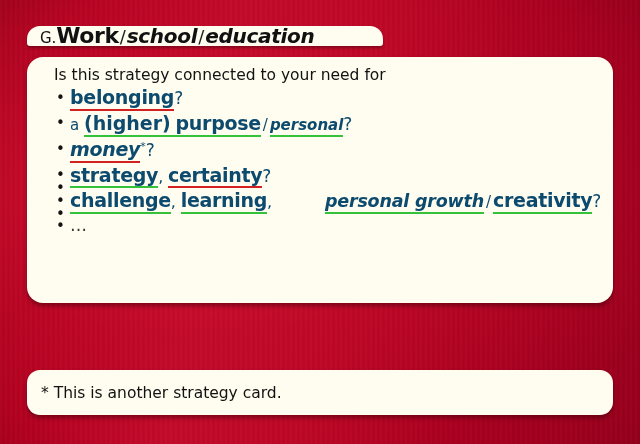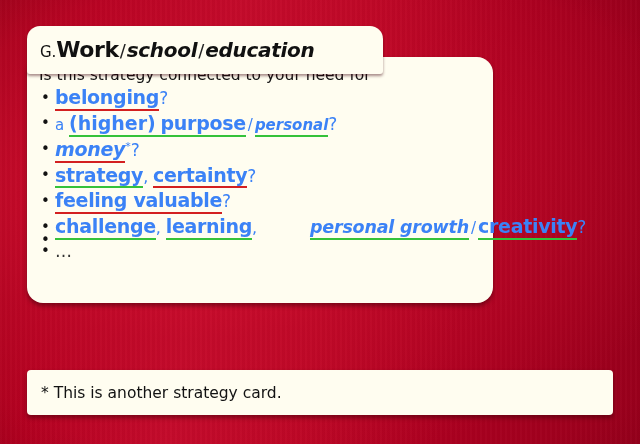--- a/index.html
+++ b/index.html
@@ -37,21 +37,21 @@
         rgba(0,0,0,0.018) 5px),
       radial-gradient(130% 110% at 50% 50%, rgba(0,0,0,0) 52%, rgba(70,0,12,0.42) 100%);
   }
 
   
   .tab {
     position: absolute;
     left: 27px;
     top: 26px;
     width: 356px;
-    height: 48px;
+    height: 20px;
     background: #fffdf0;
     border-radius: 13px 13px 3px 3px;
     box-shadow: 0 2px 3px rgba(60,0,10,0.45);
     z-index: 3;
     display: flex;
     align-items: center;
     box-sizing: border-box;
     padding-left: 13px;
   }
   .tab-text {
@@ -80,28 +80,28 @@
     font-weight: 700;
     font-style: italic;
     letter-spacing: -0.3px;
   }
 
   
   .card {
     position: absolute;
     left: 27px;
     top: 57px;
-    width: 466px;
+    width: 586px;
     height: 246px;
     background: #fffdf0;
     border-radius: 16px;
     box-shadow: 0 3px 4px rgba(60,0,10,0.5);
     z-index: 2;
     box-sizing: border-box;
-    padding: 8px 14px 0 6px;
+    padding: 8px 14px 0 21px;
   }
 
   .intro {
     font-size: 15.5px;
     color: #121212;
     line-height: 1.18;
     margin: 1px 0 1px 6px;
     white-space: nowrap;
   }
 
@@ -126,21 +126,21 @@
     font-size: 15px;
     line-height: 1;
     color: #121212;
   }
   .row-inner { display: inline; }
 
   
   .w {
     display: inline-block;
     position: relative;
-    color: #3b82f6;
+    color: #0c4a6e;
   }
   .w.u-red::after, .w.u-green::after, .w.u-yellow::after {
     content: "";
     position: absolute;
     left: 0;
     right: 0;
     bottom: -1px;
     height: 2px;
   }
   .w.u-red::after { background: #d32020; }
@@ -162,21 +162,21 @@
   .ell     { font-size: 17px; letter-spacing: 2px; color: #333; }
 
   
   .footnote {
     position: absolute;
     left: 27px;
     top: 370px;
     width: 586px;
     height: 45px;
     background: #fffdf0;
-    border-radius: 4px;
+    border-radius: 13px;
     box-shadow: 0 3px 4px rgba(60,0,10,0.5);
     z-index: 2;
     display: flex;
     align-items: center;
     box-sizing: border-box;
     padding-left: 14px;
   }
   .footnote-text {
     font-size: 15.5px;
     color: #121212;
@@ -193,21 +193,21 @@
     </div>
   </div>
 
   <div class="card">
     <p class="intro">Is this strategy connected to your need for</p>
     <ul class="needs" id="needs-list">
         <li><span class="bullet">•</span><span class="row-inner"><span class="w b sz-lg u-red">belonging</span><span class="w sz-q">?</span></span></li>
         <li><span class="bullet">•</span><span class="row-inner"><span class="w plain sz-sm">a</span><span class="w plain sz-sm">&nbsp;</span><span class="w b sz-xs u-green">(higher)</span><span class="w plain sz-sm u-green">&nbsp;</span><span class="w b sz-lg u-green">purpose</span><span class="w sep">/</span><span class="w bi sz-sm u-green">personal</span><span class="w sz-q">?</span></span></li>
         <li><span class="bullet">•</span><span class="row-inner"><span class="w bi sz-lg u-red">money</span><span class="w star">*</span><span class="w sz-q">?</span></span></li>
         <li><span class="bullet">•</span><span class="row-inner"><span class="w b sz-lg u-green">strategy</span><span class="w comma">,</span><span class="w plain sz-sm">&nbsp;</span><span class="w b sz-lg u-red">certainty</span><span class="w sz-q">?</span></span></li>
-        <li><span class="bullet">•</span><span class="row-inner"><span class="w b sz-lg u-red">feeling valuable</span><span class="w sz-q">?</span></span></li>
+        <li><span class="bullet">•</span></li>
         <li><span class="bullet">•</span><span class="row-inner"><span class="w b sz-lg u-green">challenge</span><span class="w comma">,</span><span class="w plain sz-sm">&nbsp;</span><span class="w b sz-lg u-green">learning</span><span class="w comma">,</span><span class="w plain sz-sm">&nbsp;</span><span class="w bi sz-md u-green">personal growth</span><span class="w sep">/</span><span class="w b sz-lg u-green">creativity</span><span class="w sz-q">?</span></span></li>
         <li><span class="bullet">•</span></li>
         <li><span class="bullet">•</span><span class="row-inner"><span class="w ell">…</span></span></li>
       </ul>
   </div>
 
   <div class="footnote">
     <span class="footnote-text">* This is another strategy card.</span>
   </div>
 

